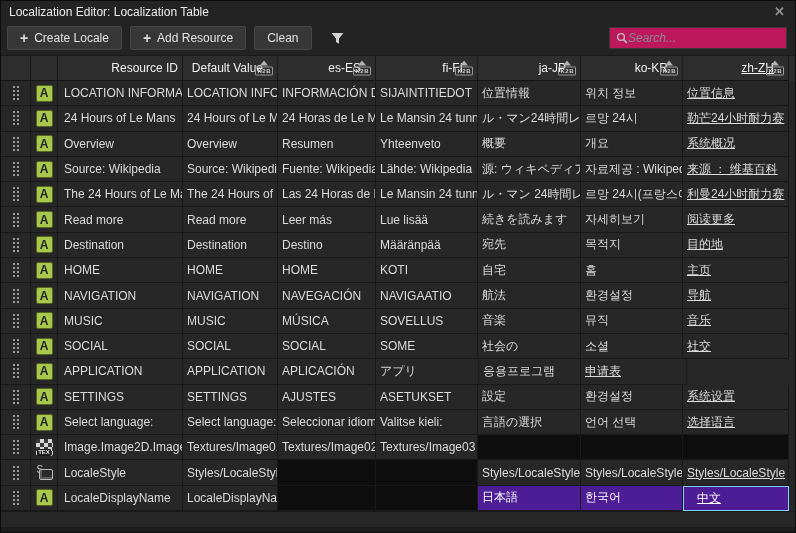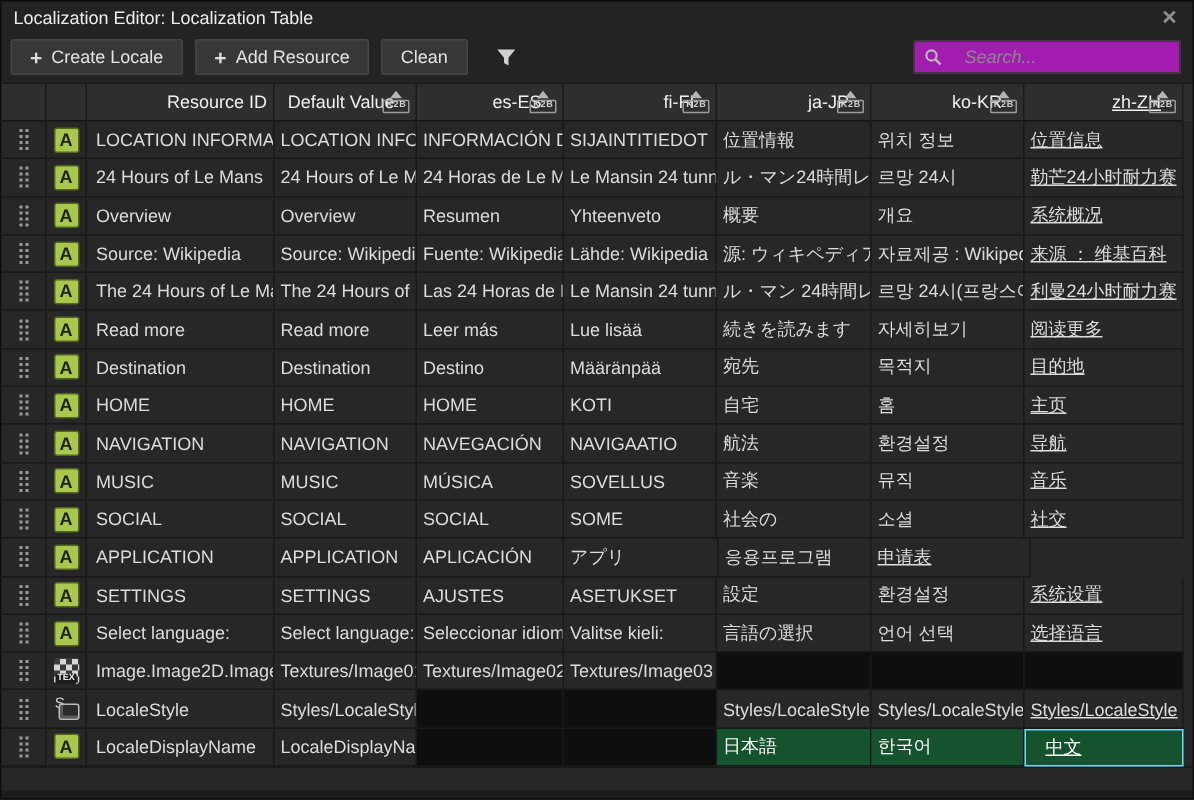--- a/index.html
+++ b/index.html
@@ -19,21 +19,21 @@
   .toolbar { height:32px; display:flex; align-items:center; gap:8px; padding:2px 6px 0 6px; }
   .btn {
     background:#373737; border:1px solid #464646; border-radius:2px;
     color:#e2e2e2; font-size:12px; height:24px; display:inline-flex;
     align-items:center; gap:6px; padding:0 12px; cursor:pointer;
   }
   .btn .plus { font-size:14px; font-weight:bold; color:#dcdcdc; }
   .funnel { margin-left:10px; display:flex; align-items:center; cursor:pointer; }
   .searchbox {
     margin-left:auto; margin-right:2px; width:178px; height:22px;
-    background:#a21caf; border:1px solid #3a3a3a; display:flex; align-items:center; padding:0 6px; gap:15px;
+    background:#be185d; border:1px solid #3a3a3a; display:flex; align-items:center; padding:0 6px; gap:0;
   }
   .searchbox input {
     background:transparent; border:none; outline:none; color:#cfcfcf;
     font-size:12px; font-style:italic; width:100%;
     font-family:"Liberation Sans", sans-serif;
   }
   .searchbox input::placeholder { color:#8a8a8a; font-style:italic; }
 
   
   .table { margin-top:2px; }
@@ -54,21 +54,21 @@
   .col-icon   { width:27px; justify-content:center; }
   .col-rid    { width:125px; padding-left:6px; }
   .col-def    { width:95px; }
   .col-es     { width:98px; }
   .col-fi     { width:102px; }
   .col-ja     { width:103px; }
   .col-ko     { width:102px; }
   .col-zh     { width:106px;text-decoration:underline; }
 
   .td.empty { background:#0e0e0e; }
-  .td.selected { background:#14532d; color:#ffffff; }
+  .td.selected { background:#4c1d95; color:#ffffff; }
   .td.focused { border:1px solid #7dd3fc;padding-left:13px; }
 
   .drag-dots { position:relative; width:6px; height:14px; }
   .drag-dots::before {
     content:""; position:absolute; left:0; top:0; width:2px; height:2px; background:#9a9a9a;
     box-shadow:4px 0 #9a9a9a, 0 4px #9a9a9a, 4px 4px #9a9a9a, 0 8px #9a9a9a, 4px 8px #9a9a9a, 0 12px #9a9a9a, 4px 12px #9a9a9a;
   }
 
   .res-icon {
     width:17px; height:17px; display:flex; align-items:center; justify-content:center;

